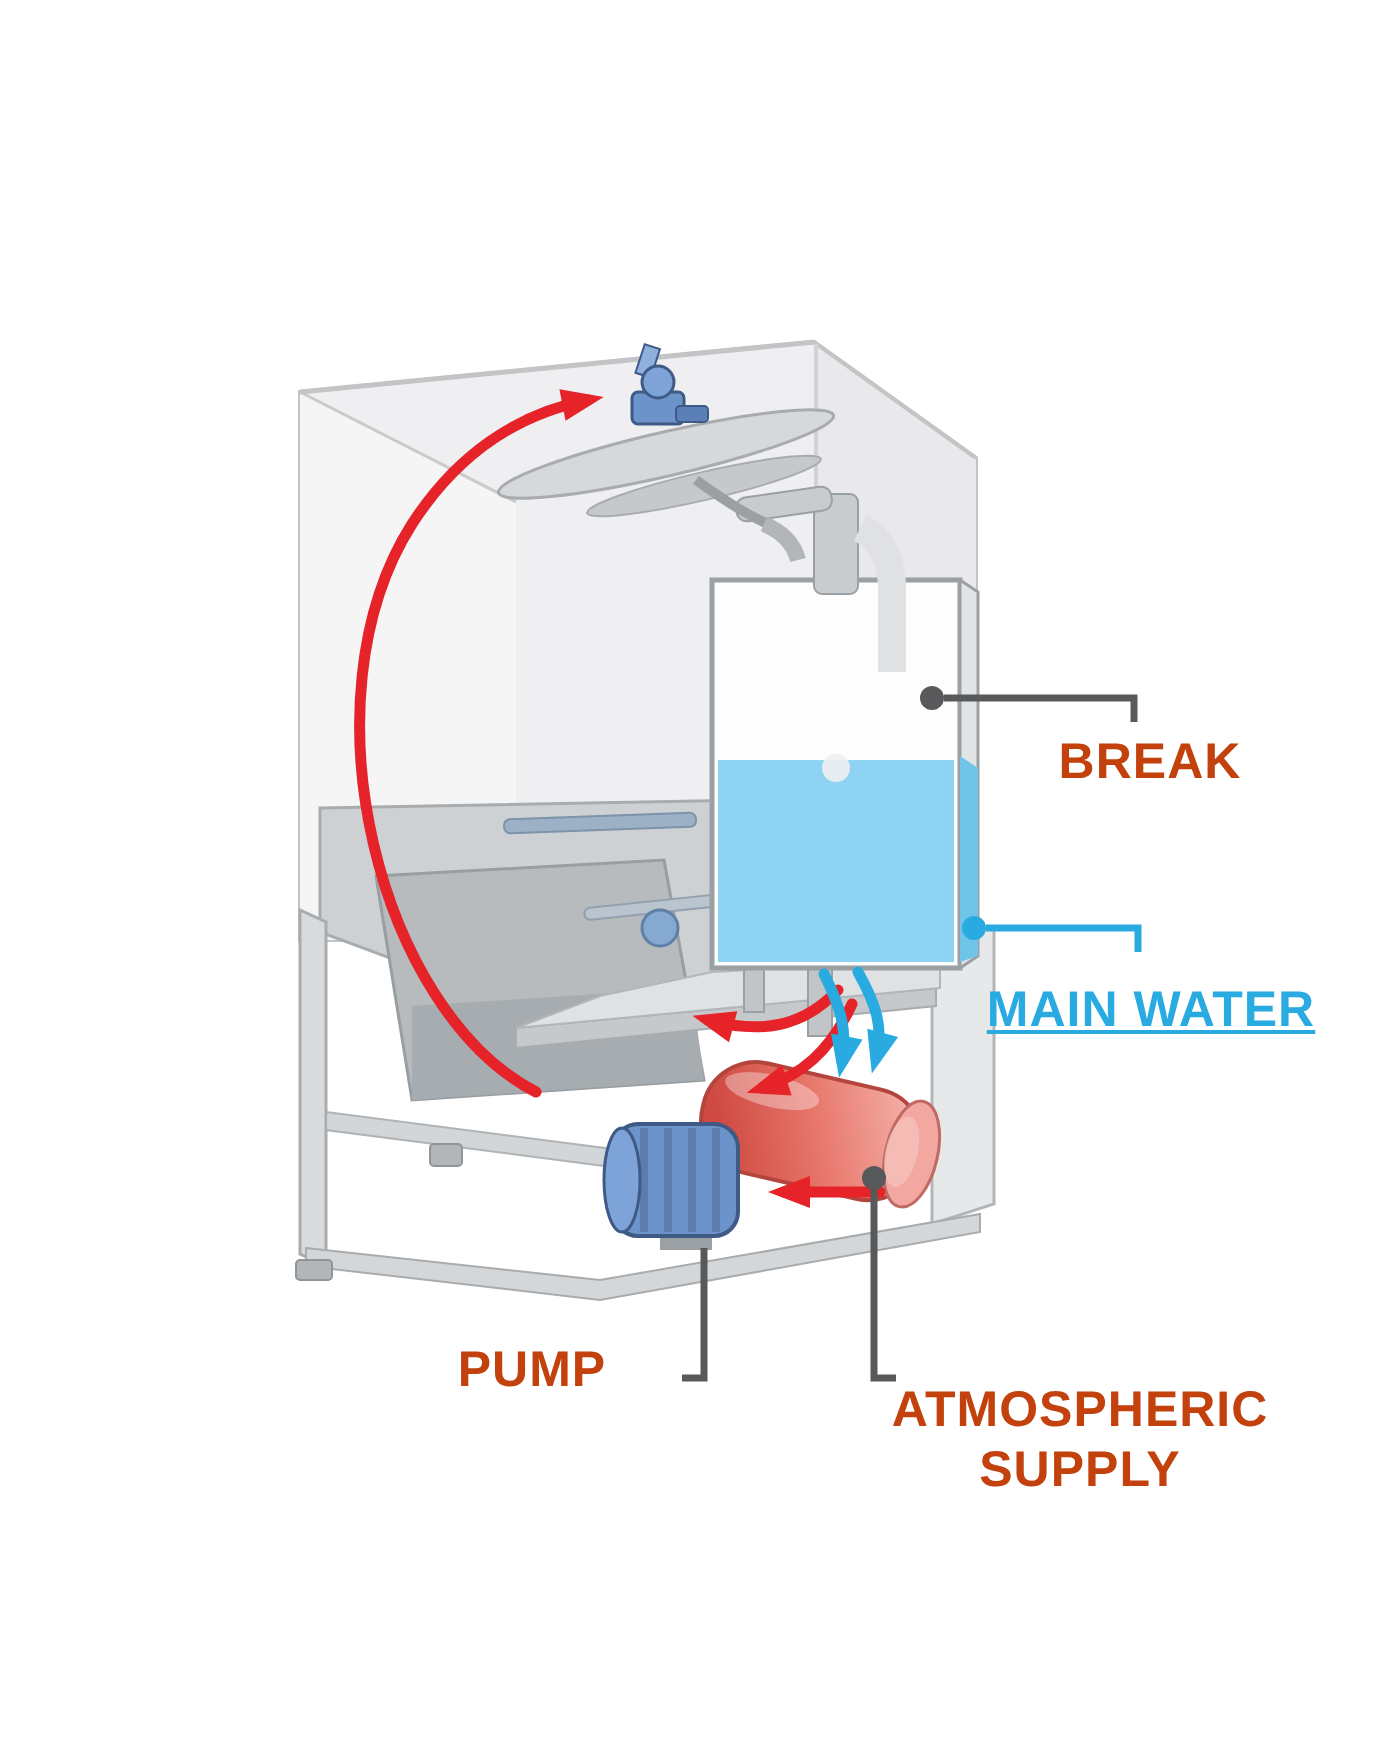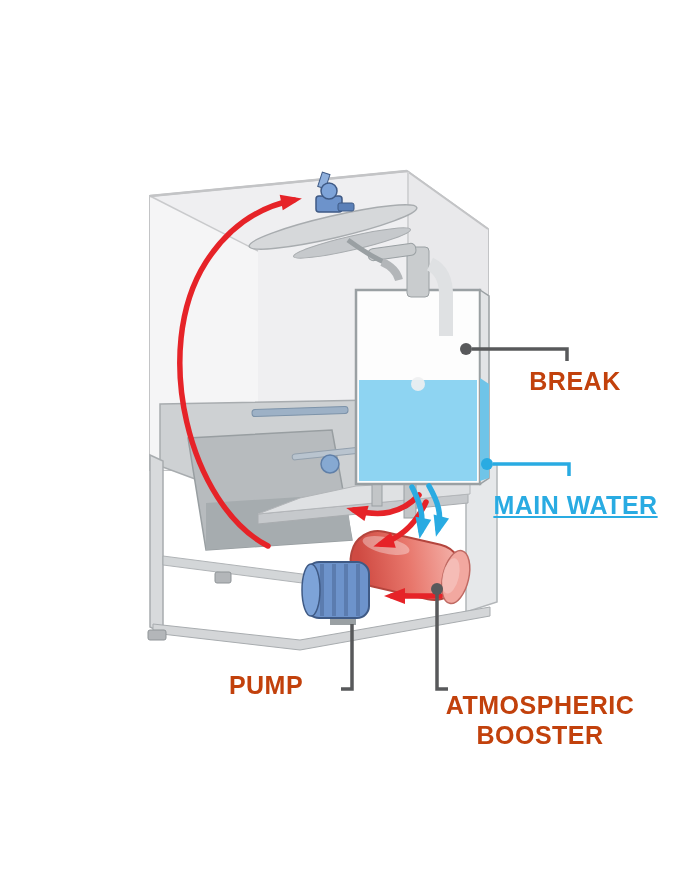--- a/index.html
+++ b/index.html
@@ -135,16 +135,16 @@
   <div class="callout blue" style="left:488px; top:490px; width:175px;">
     <span>MAIN WATER</span>
   </div>
 
   <div class="callout" style="left:176px; top:670px; width:180px;">
     <span>PUMP</span>
   </div>
 
   <div class="callout" style="left:435px; top:670px; width:210px;margin-top:20px;">
     <span>ATMOSPHERIC</span>
-    <span>BOOSTER</span>
+    <span>SUPPLY</span>
   </div>
 
 </div>
 
 </body></html>

